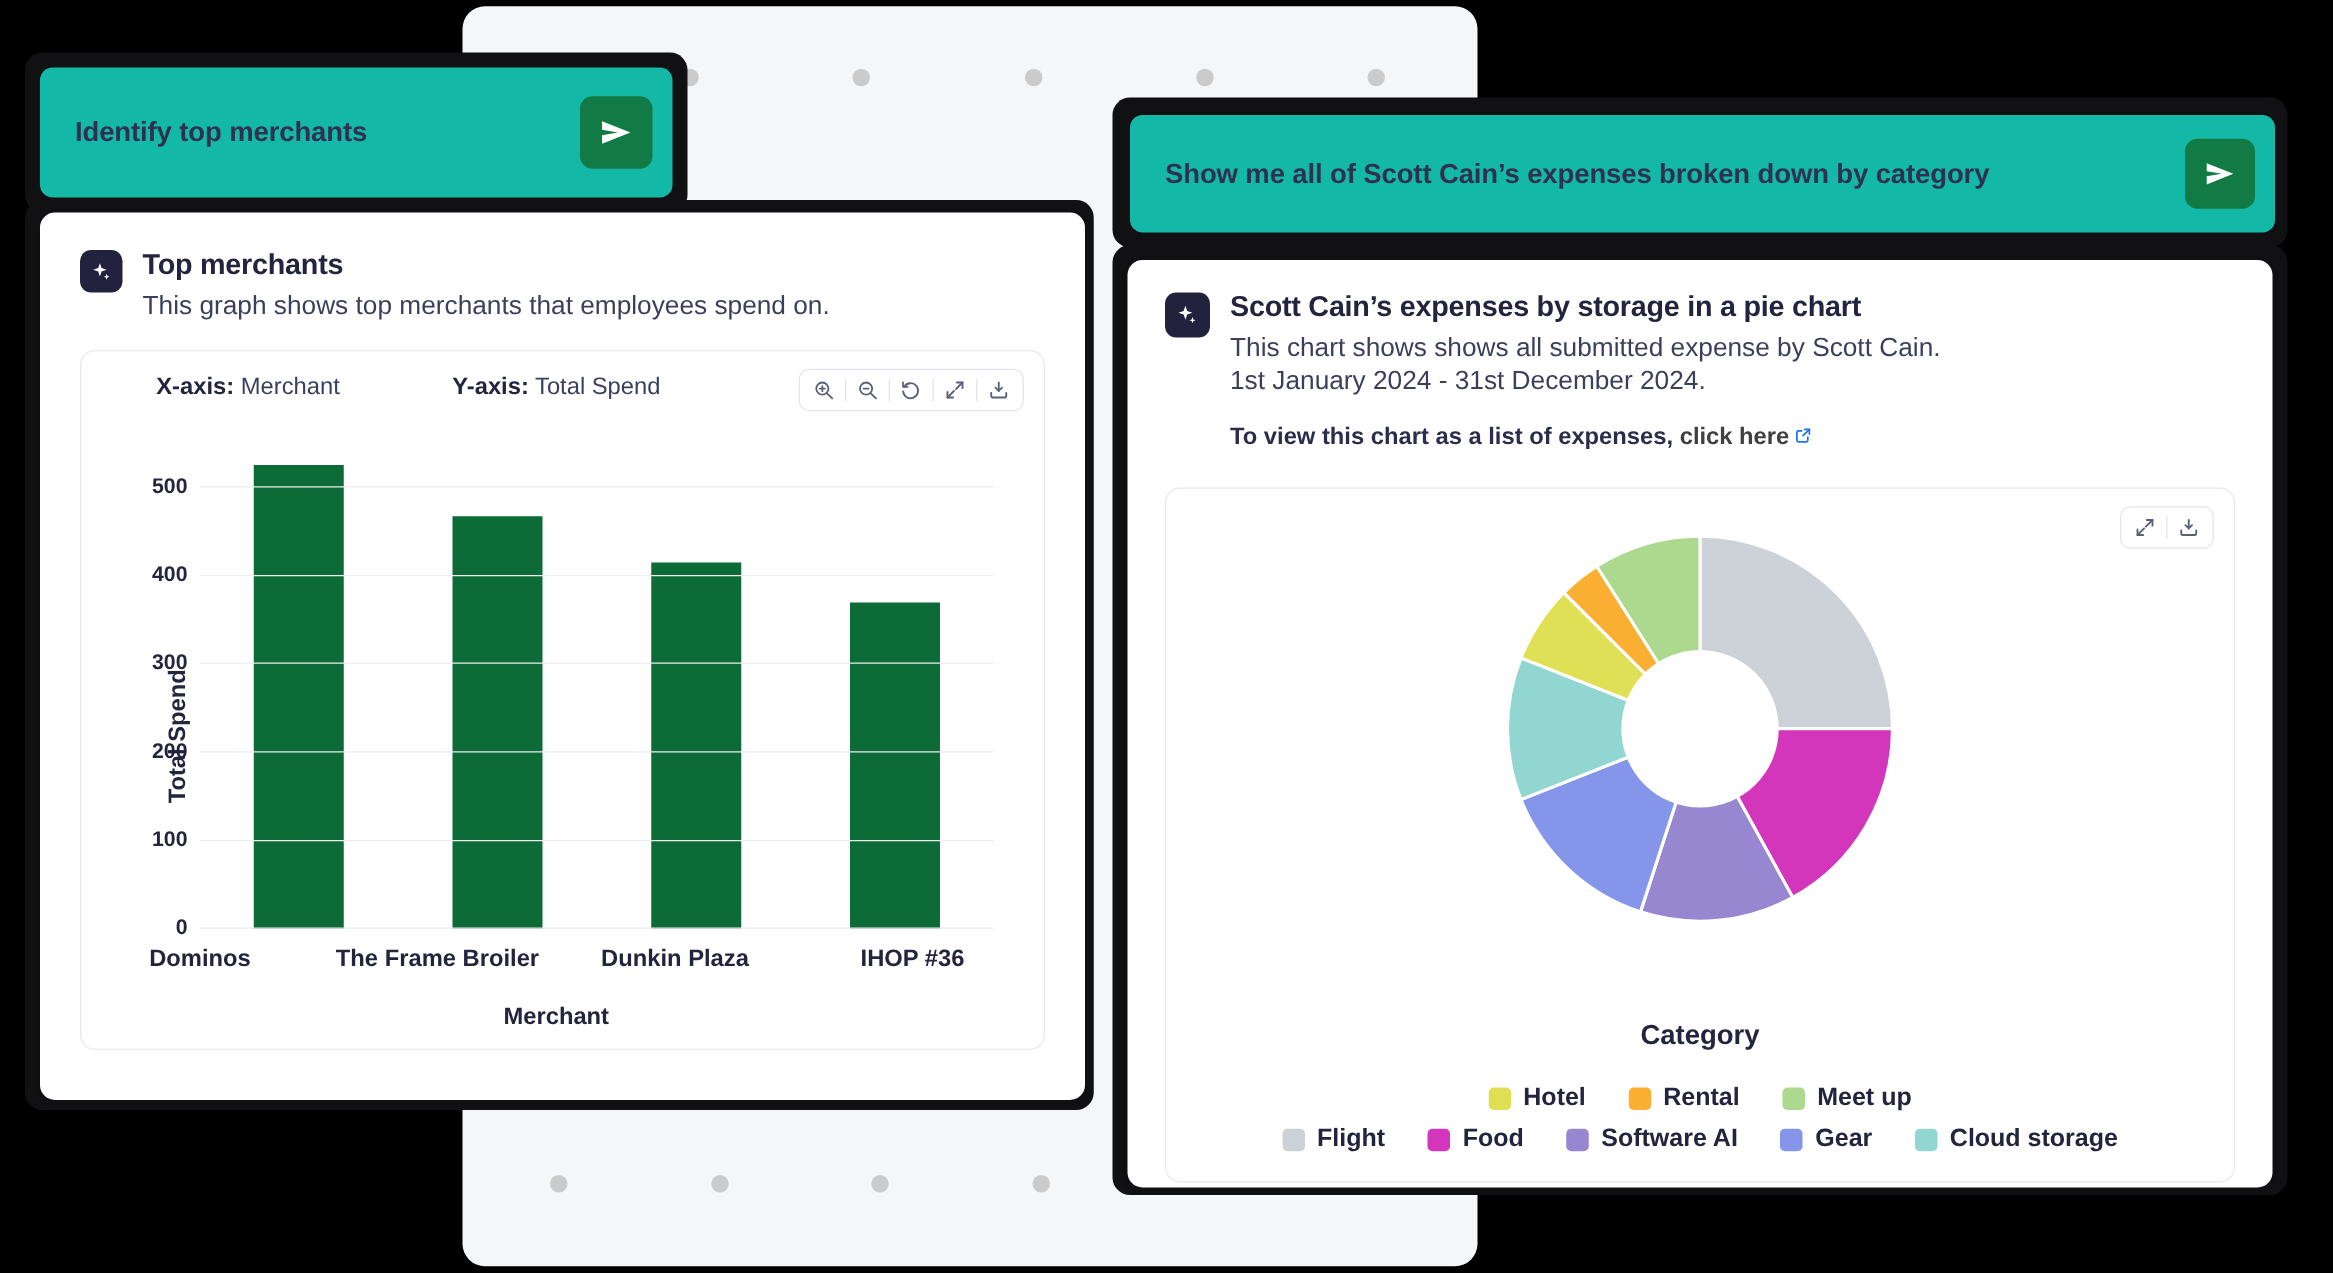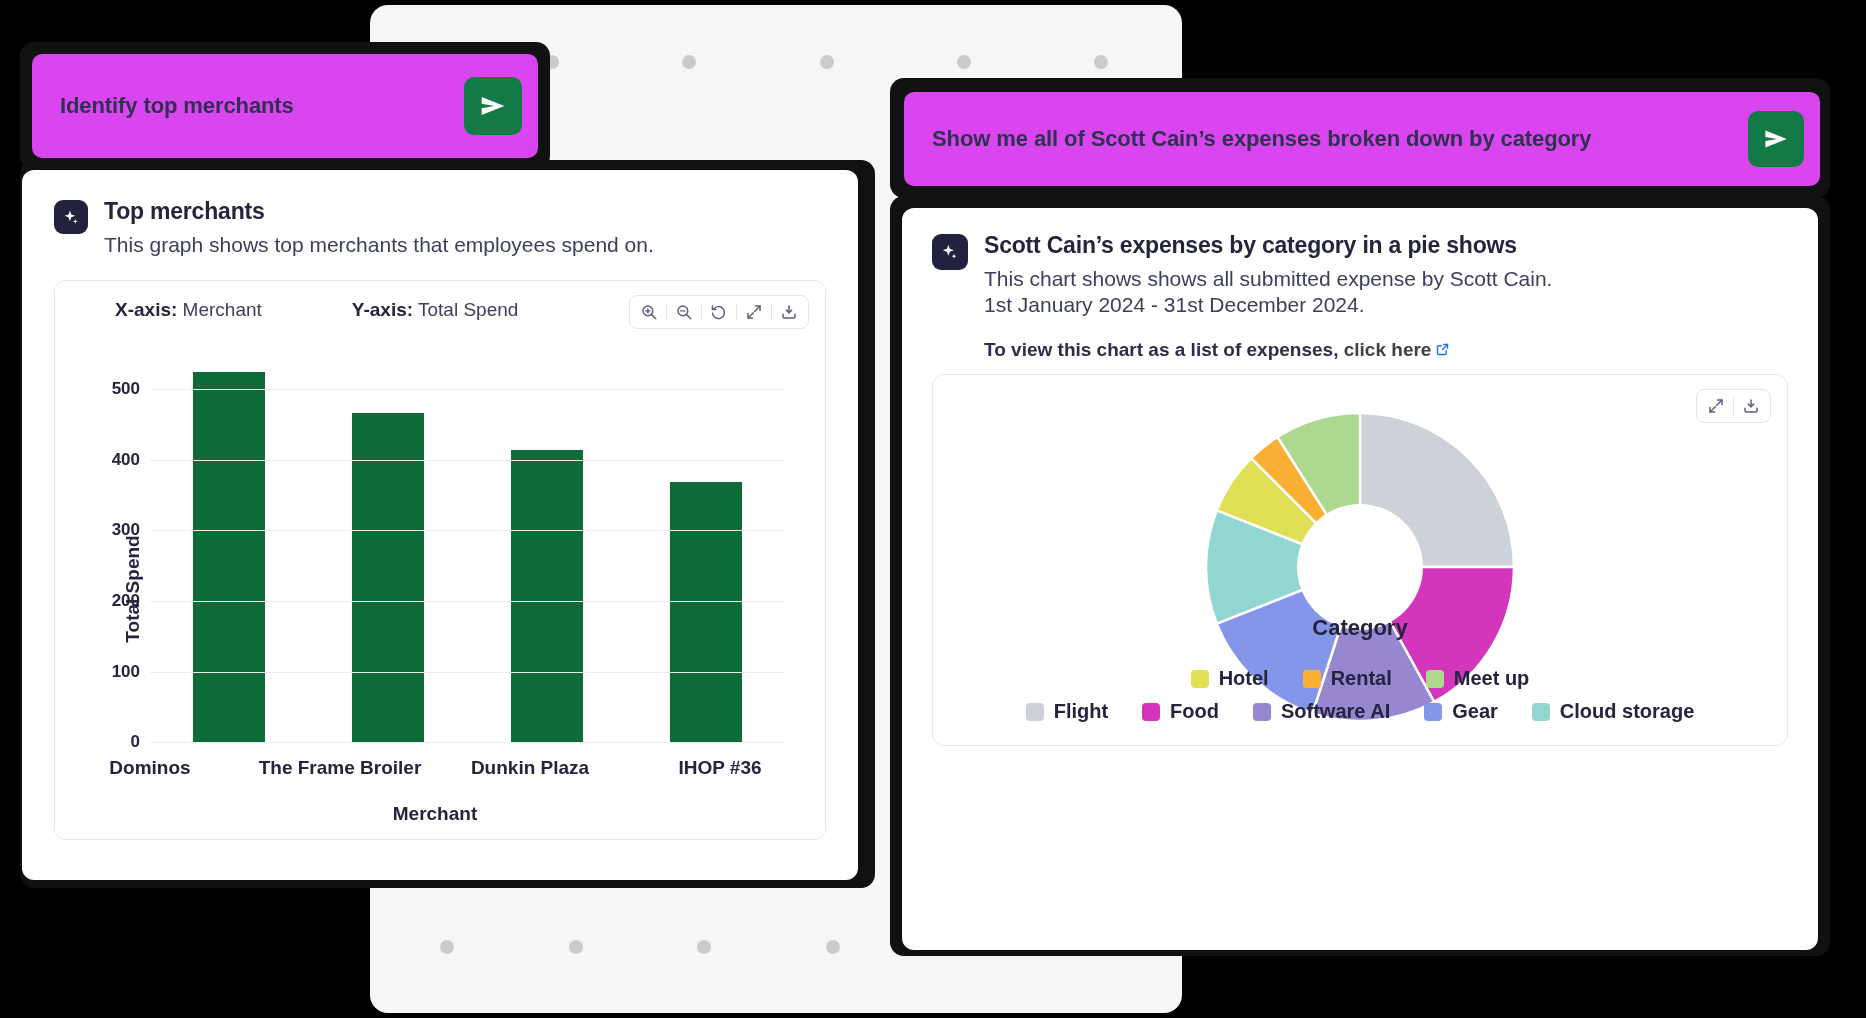--- a/index.html
+++ b/index.html
@@ -33,21 +33,21 @@
     border-radius:14px;
   }
   .sf-prompt-left{ left:20px; top:42px; width:530px; height:128px; }
   .sf-card-left  { left:20px; top:160px; width:855px; height:728px; }
   .sf-prompt-right{ left:890px; top:78px; width:940px; height:120px; }
   .sf-card-right { left:890px; top:196px; width:940px; height:760px; }
 
   
   .prompt-bar{
     position:absolute;
-    background:#d946ef;
+    background:#14b8a6;
     border-radius:10px;
     display:flex;
     align-items:center;
     justify-content:space-between;
     padding:0 16px 0 28px;
   }
   .prompt-left{ left:32px; top:54px; width:506px; height:104px; }
   .prompt-right{ left:904px; top:92px; width:916px; height:94px; }
   .prompt-text{
     font-size:22px; font-weight:bold; color:#2f3150; letter-spacing:-0.1px;
@@ -61,21 +61,21 @@
   }
   .prompt-right .send-btn{ width:56px; height:56px; }
 
   
   .card{
     position:absolute;
     background:#ffffff;
     border-radius:12px;
     box-shadow:0 2px 6px rgba(0,0,0,0.06);
   }
-  .card-left { left:22px; top:170px; width:836px; height:710px; padding:28px 32px; }
+  .card-left { left:32px; top:170px; width:836px; height:710px; padding:28px 32px; }
   .card-right{ left:902px; top:208px; width:916px; height:742px; padding:24px 30px; }
 
   .card-head{ display:flex; align-items:flex-start; gap:16px; }
   .ai-badge{
     width:34px; height:34px; border-radius:9px;
     background:#22223f;
     display:flex; align-items:center; justify-content:center;
     flex:0 0 auto; margin-top:2px;
   }
   .card-right .ai-badge{ width:36px; height:36px; }
@@ -95,21 +95,21 @@
   .ext-icon{ display:inline-block; vertical-align:-1px; margin-left:4px; }
 
   
   .chart-frame{
     position:relative;
     border:1px solid #e6e8ec;
     border-radius:12px;
     background:#fff;
   }
   .chart-frame-left{ margin-top:22px; height:560px; }
-  .chart-frame-right{ margin-top:12px; height:372px;text-decoration:underline; }
+  .chart-frame-right{ margin-top:28px; height:556px;text-decoration:underline; }
 
   .axis-labels{
     position:absolute; left:60px; top:18px;
     display:flex; gap:90px;
     font-size:19px; color:#3c3f5c;
   }
   .axis-labels b{ color:#23243d; font-weight:bold; }
 
   .toolbar{
     position:absolute; right:16px; top:14px;
@@ -219,21 +219,21 @@
 
 <div class="card card-right">
   <div class="card-head">
     <div class="ai-badge">
       <svg width="20" height="20" viewBox="0 0 24 24">
         <path d="M10 3.2 L11.7 8.2 L16.7 9.9 L11.7 11.6 L10 16.6 L8.3 11.6 L3.3 9.9 L8.3 8.2 Z" fill="#ffffff"></path>
         <path d="M16.8 14 L17.6 16.2 L19.8 17 L17.6 17.8 L16.8 20 L16 17.8 L13.8 17 L16 16.2 Z" fill="#ffffff"></path>
       </svg>
     </div>
     <div style="flex:1">
-      <h2 class="card-title">Scott Cain’s expenses by category in a pie shows</h2>
+      <h2 class="card-title">Scott Cain’s expenses by storage in a pie chart</h2>
       <p class="card-desc">
         <span class="desc-line">This chart shows shows all submitted expense by Scott Cain.</span>
         <span class="desc-line">1st January 2024 - 31st December 2024.</span>
       </p>
       <div class="link-line">
         <span>To view this chart as a list of expenses,</span>
         <a class="link-a">click here</a><span class="ext-icon"><svg width="15" height="15" viewBox="0 0 24 24" fill="none" stroke="#1774f0" stroke-width="2.2" stroke-linecap="round" stroke-linejoin="round">
               <path d="M14 4h6v6"></path>
               <path d="M20 4l-8 8"></path>
               <path d="M18 14v4a2 2 0 0 1-2 2H6a2 2 0 0 1-2-2V8a2 2 0 0 1 2-2h4"></path>

